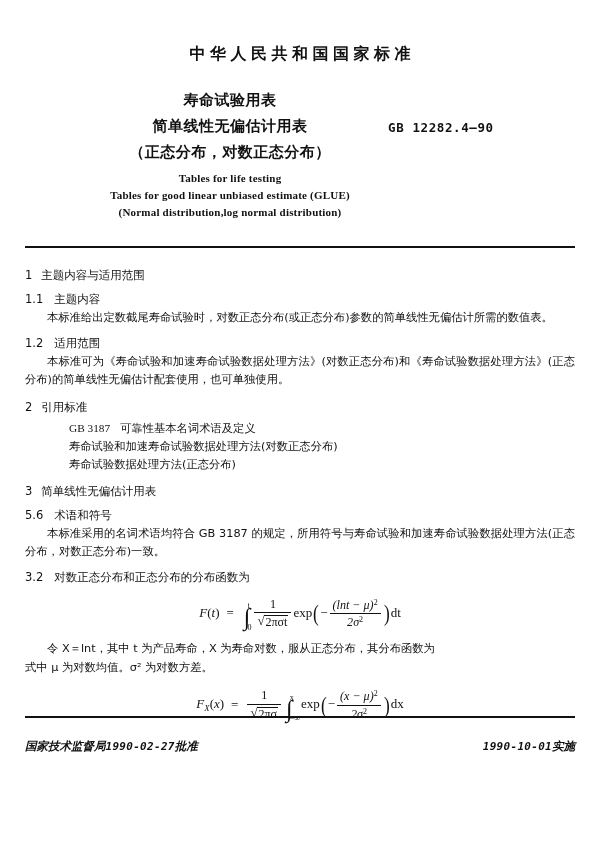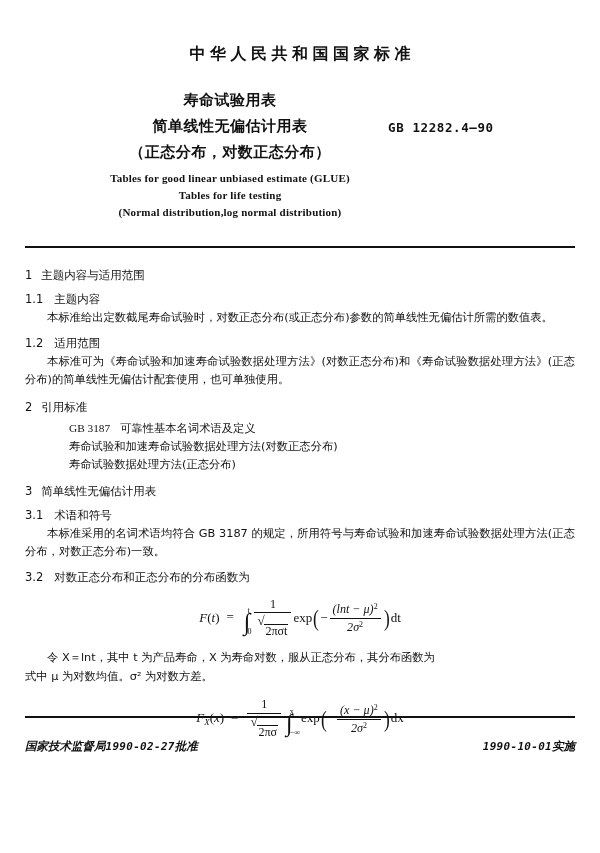--- a/index.html
+++ b/index.html
@@ -230,21 +230,21 @@
   .frac .den-part {
     display: block;
     padding: 1px 3px 0 3px;
   }
 
   
   .sqrt {
     display: inline-block;
     position: relative;
     padding-left: 7px;
-    padding-top: 10px;
+    padding-top: 1px;
     text-decoration: underline;
   }
   .sqrt::before {
     content: "\221A";
     position: absolute;
     left: 0;
     top: -1px;
     font-size: 1.08em;
   }
   .sqrt .rad {
@@ -299,22 +299,22 @@
 
   <div class="title-block">
     <div class="title-cn">寿命试验用表</div>
     <div class="title-cn">简单线性无偏估计用表</div>
     <div class="title-cn">（正态分布，对数正态分布）</div>
   </div>
 
   <div class="std-code">GB 12282.4—90</div>
 
   <div class="title-en-block">
+    <div class="title-en">Tables for life testing</div>
     <div class="title-en">Tables for good linear unbiased estimate (GLUE)</div>
-    <div class="title-en">Tables for life testing</div>
     <div class="title-en">(Normal distribution,log normal distribution)</div>
   </div>
 
   <div class="rule-top"></div>
 
   <div class="content">
 
     <div class="sec-h">
       <span class="num">1</span><span>主题内容与适用范围</span>
     </div>
@@ -341,21 +341,21 @@
     </div>
     <div class="ref-line">
       <span>寿命试验数据处理方法(正态分布)</span>
     </div>
 
     <div class="sec-h">
       <span class="num">3</span><span>简单线性无偏估计用表</span>
     </div>
 
     <div class="sub-h">
-      <span class="num">3.1</span><span>术语和符号</span>
+      <span class="num">5.6</span><span>术语和符号</span>
     </div>
     <p class="para indent">本标准采用的名词术语均符合 GB 3187 的规定，所用符号与寿命试验和加速寿命试验数据处理方法(正态分布，对数正态分布)一致。</p>
 
     <div class="sub-h">
       <span class="num">3.2</span><span>对数正态分布和正态分布的分布函数为</span>
     </div>
 
     <div class="formula-row">
       <span class="eq">
         <i>F</i>(<i>t</i>)<span class="op">=</span><span class="intg"><span class="sign">∫</span><span class="lim"><span class="up">t</span><span class="lo">0</span></span></span><span class="frac"><span class="num-part">1</span><span class="den-part"><span class="sqrt"><span class="rad">2πσt</span></span></span></span><span class="expcall">exp</span><span class="bigparen">(</span><span>−</span><span class="frac"><span class="num-part"><i>(lnt − μ)</i><span class="sup">2</span></span><span class="den-part"><i>2σ</i><span class="sup">2</span></span></span><span class="bigparen">)</span><span>dt</span>

